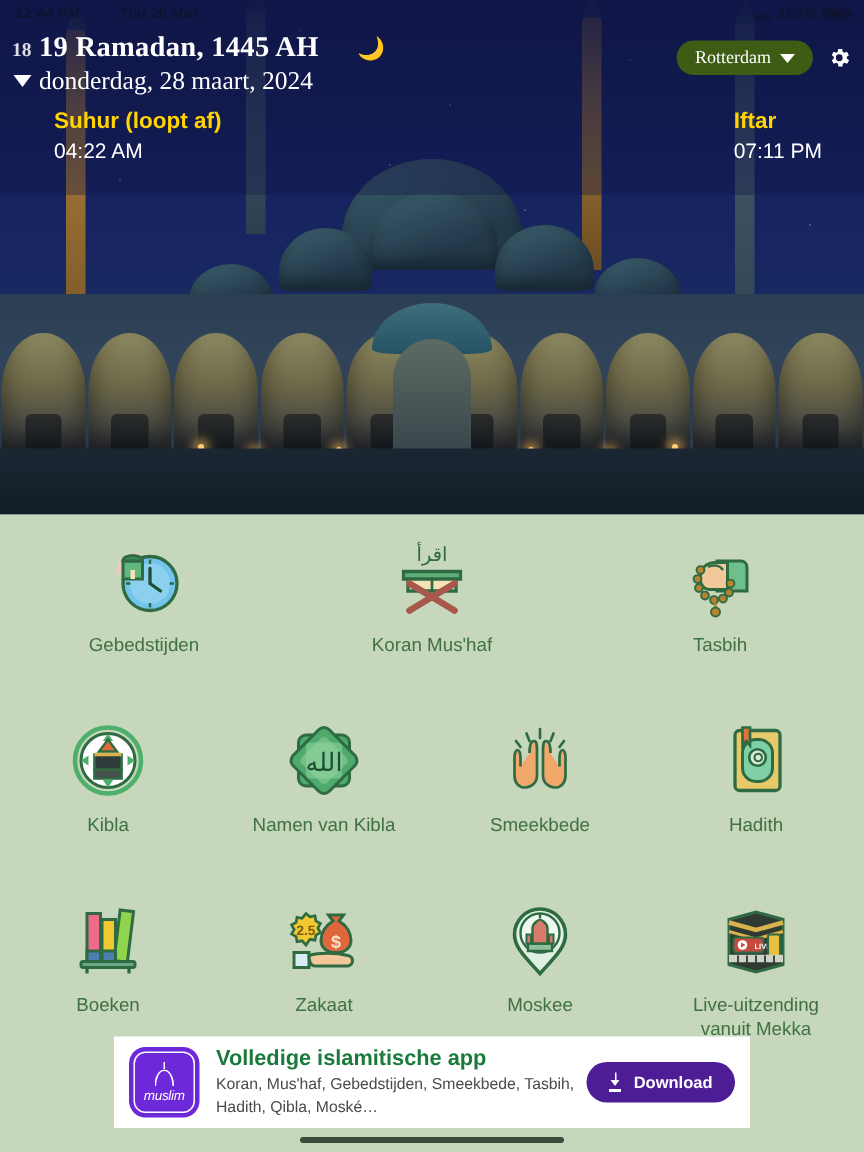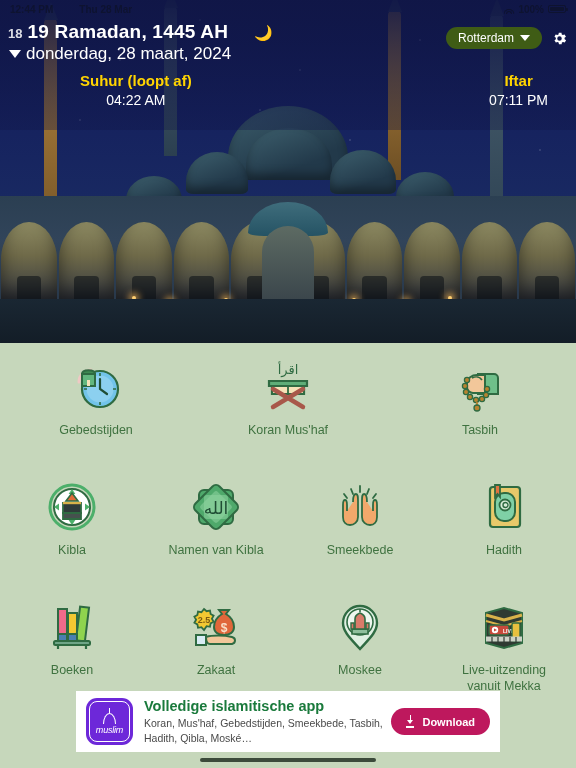--- a/index.html
+++ b/index.html
@@ -112,21 +112,21 @@
     width: 18px; height: 8px; border: 1.2px solid #0e1330; border-radius: 2px;
     position: relative; padding: 1px;
   }
   .batt::after {
     content: ""; position: absolute; right: -3px; top: 2px;
     width: 2px; height: 3px; background: #0e1330; border-radius: 0 1px 1px 0;
   }
   .batt i { display: block; height: 100%; width: 100%; background: #0e1330; border-radius: 1px; }
 
   
-  .header { position: absolute; left: 0; top: 18px; width: 576px; }
+  .header { position: absolute; left: 0; top: 18px; width: 576px; font-family: Liberation Serif, serif; }
   .date-row { display: flex; align-items: baseline; padding: 3px 0 0 8px; }
   .prev-day {
     color: #ffffff; font-size: 13px; font-weight: bold; opacity: .85; margin-right: 5px;
   }
   .hijri { color: #ffffff; font-size: 19px; font-weight: bold; letter-spacing: .2px; }
   .moon-icon { margin-left: 26px; font-size: 15px; color: #e9e9f3; line-height: 1; }
   .greg-row { display: flex; align-items: center; gap: 5px; padding: 1px 0 0 9px; }
   .caret-down {
     width: 0; height: 0; border-left: 6px solid transparent;
     border-right: 6px solid transparent; border-top: 8px solid #ffffff;
@@ -144,21 +144,21 @@
     border-right: 5px solid transparent; border-top: 6px solid #ffffff;
   }
   .gear { width: 17px; height: 17px; position: relative; cursor: pointer; }
   .gear svg { display: block; }
 
   
   .times {
     position: absolute; left: 0; top: 72px; width: 576px;
     display: flex; justify-content: space-between; padding: 0 28px 0 36px;
   }
-  .time-block { text-align: center; margin-left: 44px; }
+  .time-block { text-align: left; }
   .time-label { color: #ffd400; font-size: 15px; font-weight: bold; }
   .time-value { color: #ffffff; font-size: 14px; margin-top: 3px; }
 
   
   .grid {
     position: absolute; left: 0; top: 343px; width: 576px; height: 425px;
     background: #c6d7bb; padding-top: 16px;
   }
   .grid-row { display: flex; height: 120px; }
   .grid-row.row3 { height: 110px; }
@@ -194,21 +194,21 @@
   .ad-logo .mosque .spire {
     width: 1.3px; height: 5px; background: #ffffff; margin: 0 auto;
   }
   .ad-logo .word {
     color: #ffffff; font-size: 9px; font-style: italic; letter-spacing: -.2px; margin-top: 1px;
   }
   .ad-text { margin-left: 11px; flex: 1 1 auto; min-width: 0; }
   .ad-title { color: #1a7a3c; font-size: 14.5px; font-weight: bold; }
   .ad-desc { color: #4a4a4a; font-size: 10.5px; line-height: 1.42; margin-top: 2px; }
   .dl-btn {
-    flex: 0 0 auto; background: #be185d; color: #ffffff; border: none;
+    flex: 0 0 auto; background: #4c1d95; color: #ffffff; border: none;
     border-radius: 16px; height: 27px; padding: 0 15px; cursor: pointer;
     display: flex; align-items: center; gap: 8px;
     font-family: inherit; font-size: 11px; font-weight: bold;
     margin-left: 8px;
   }
   .dl-arrow { display: flex; flex-direction: column; align-items: center; }
   .dl-arrow .stem { width: 1.6px; height: 5px; background: #fff; }
   .dl-arrow .head {
     width: 0; height: 0; border-left: 3.4px solid transparent;
     border-right: 3.4px solid transparent; border-top: 4px solid #fff;

